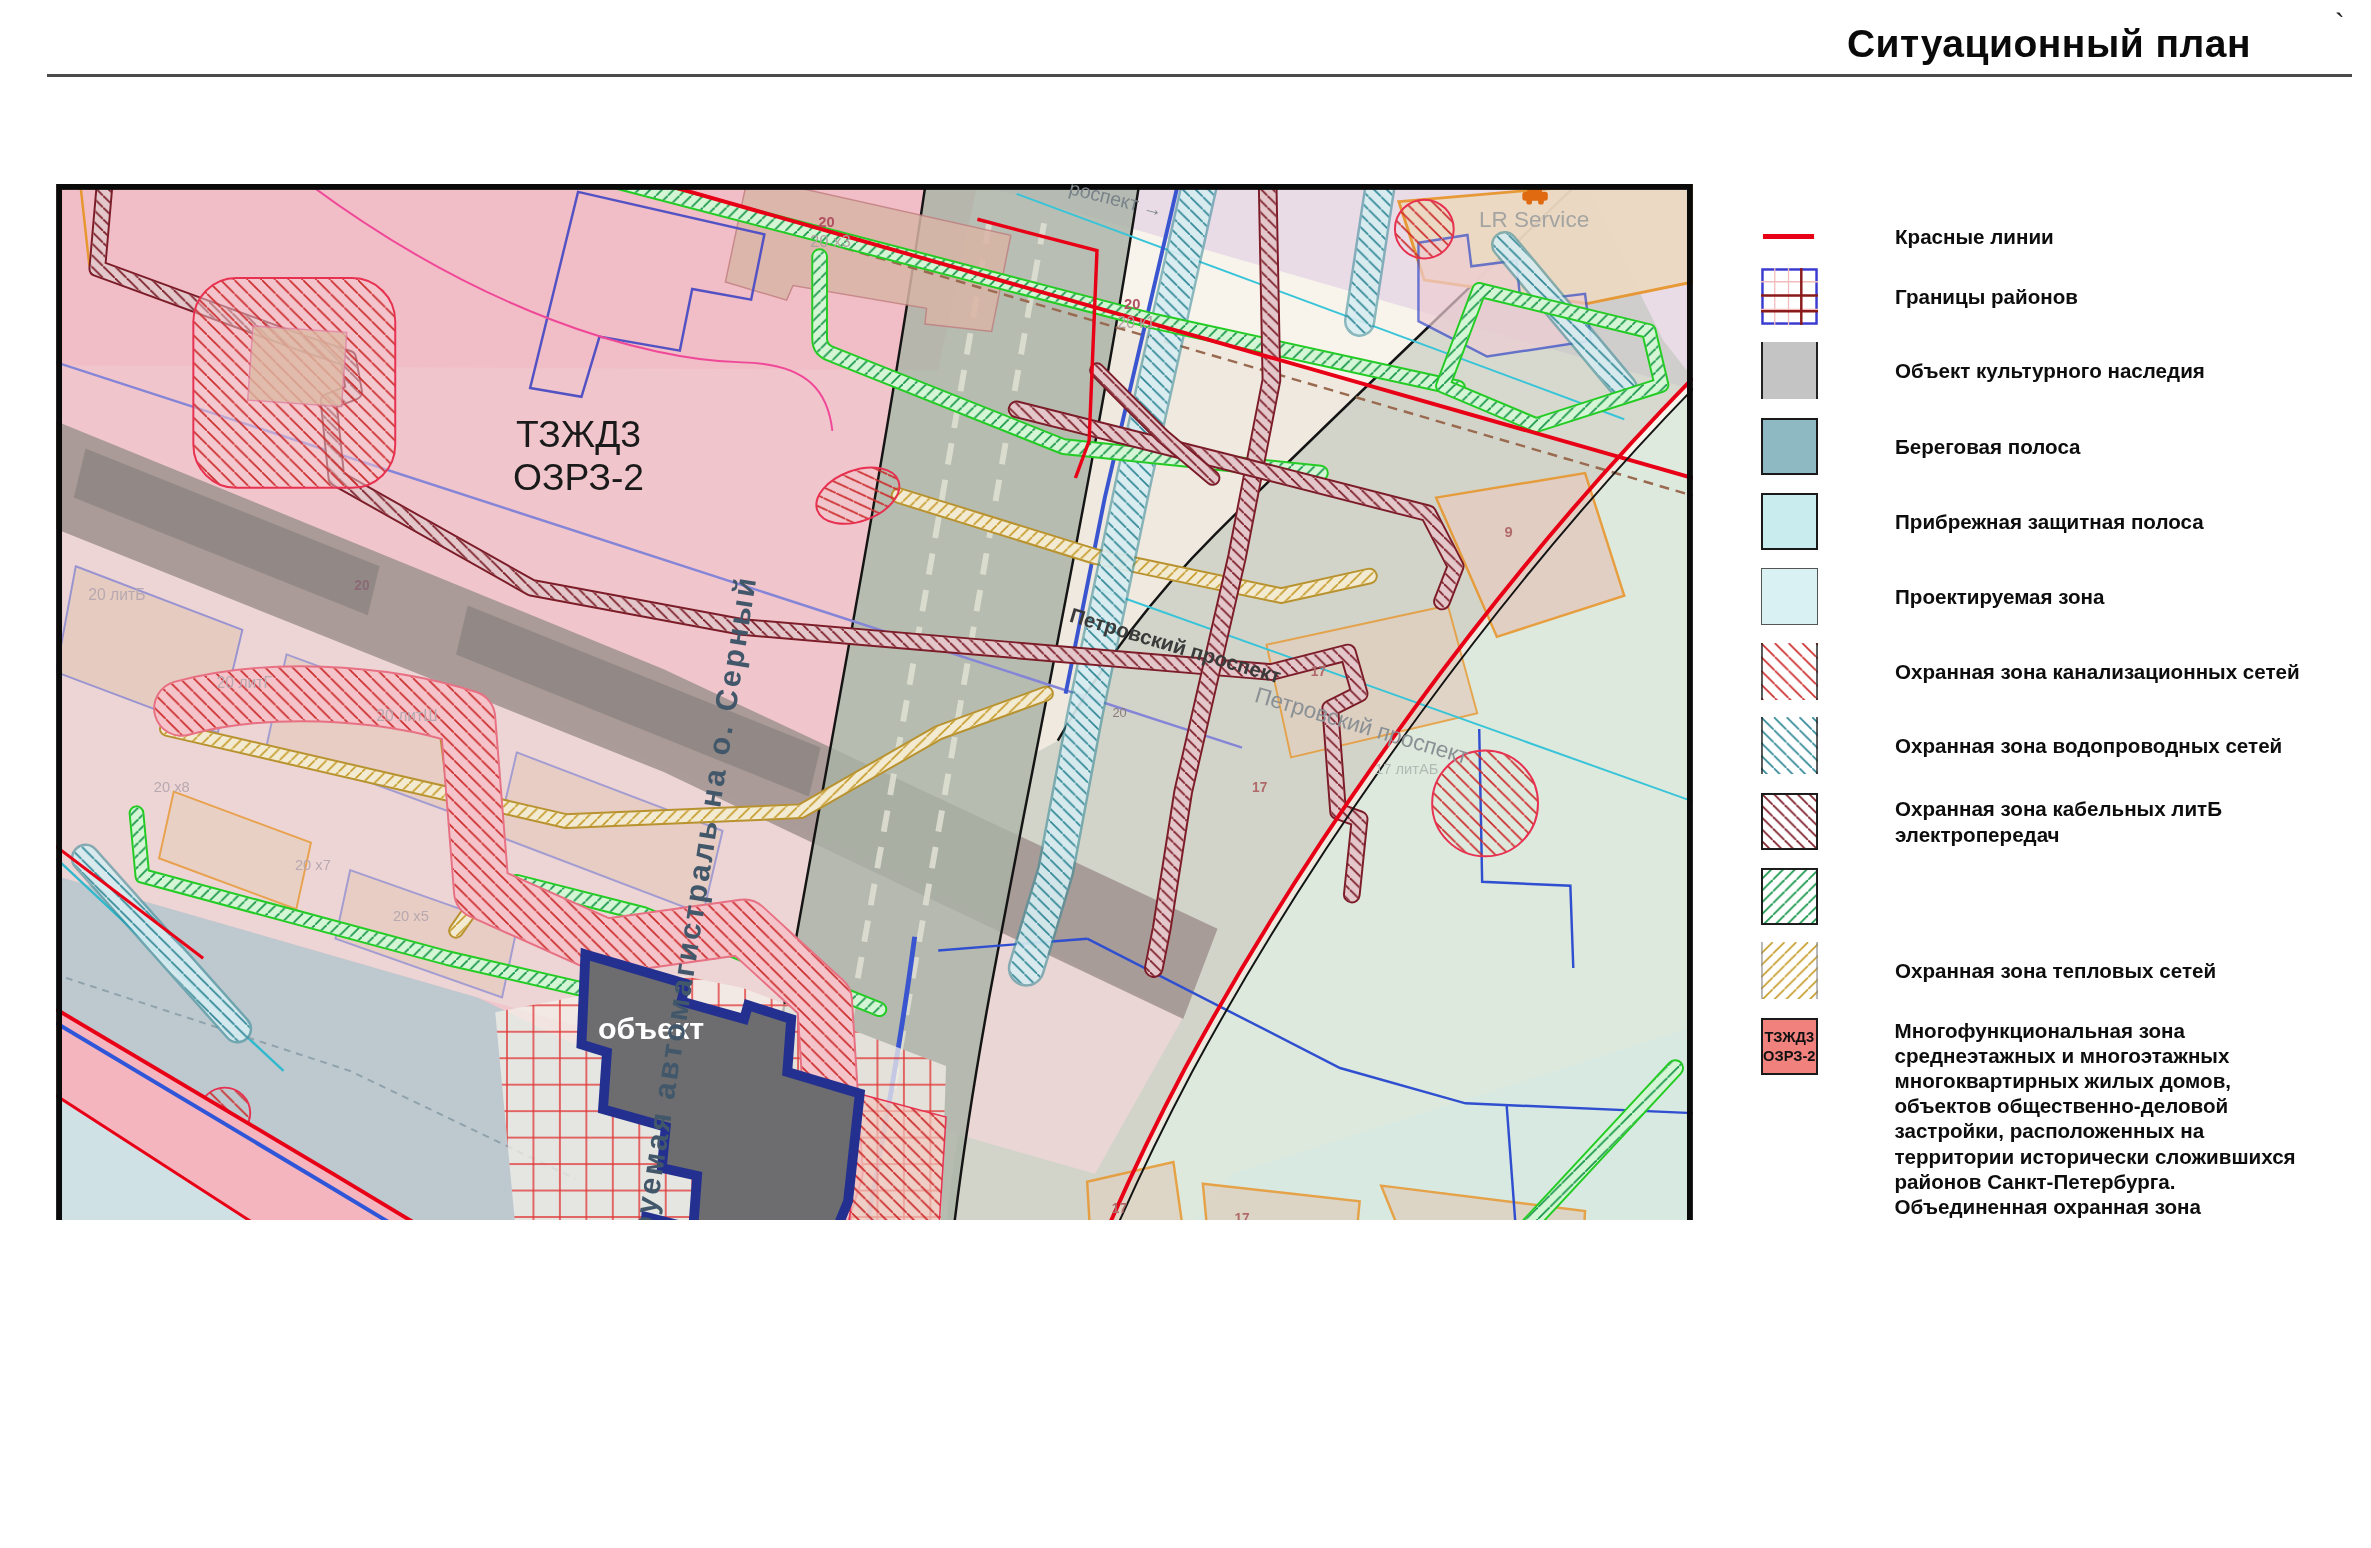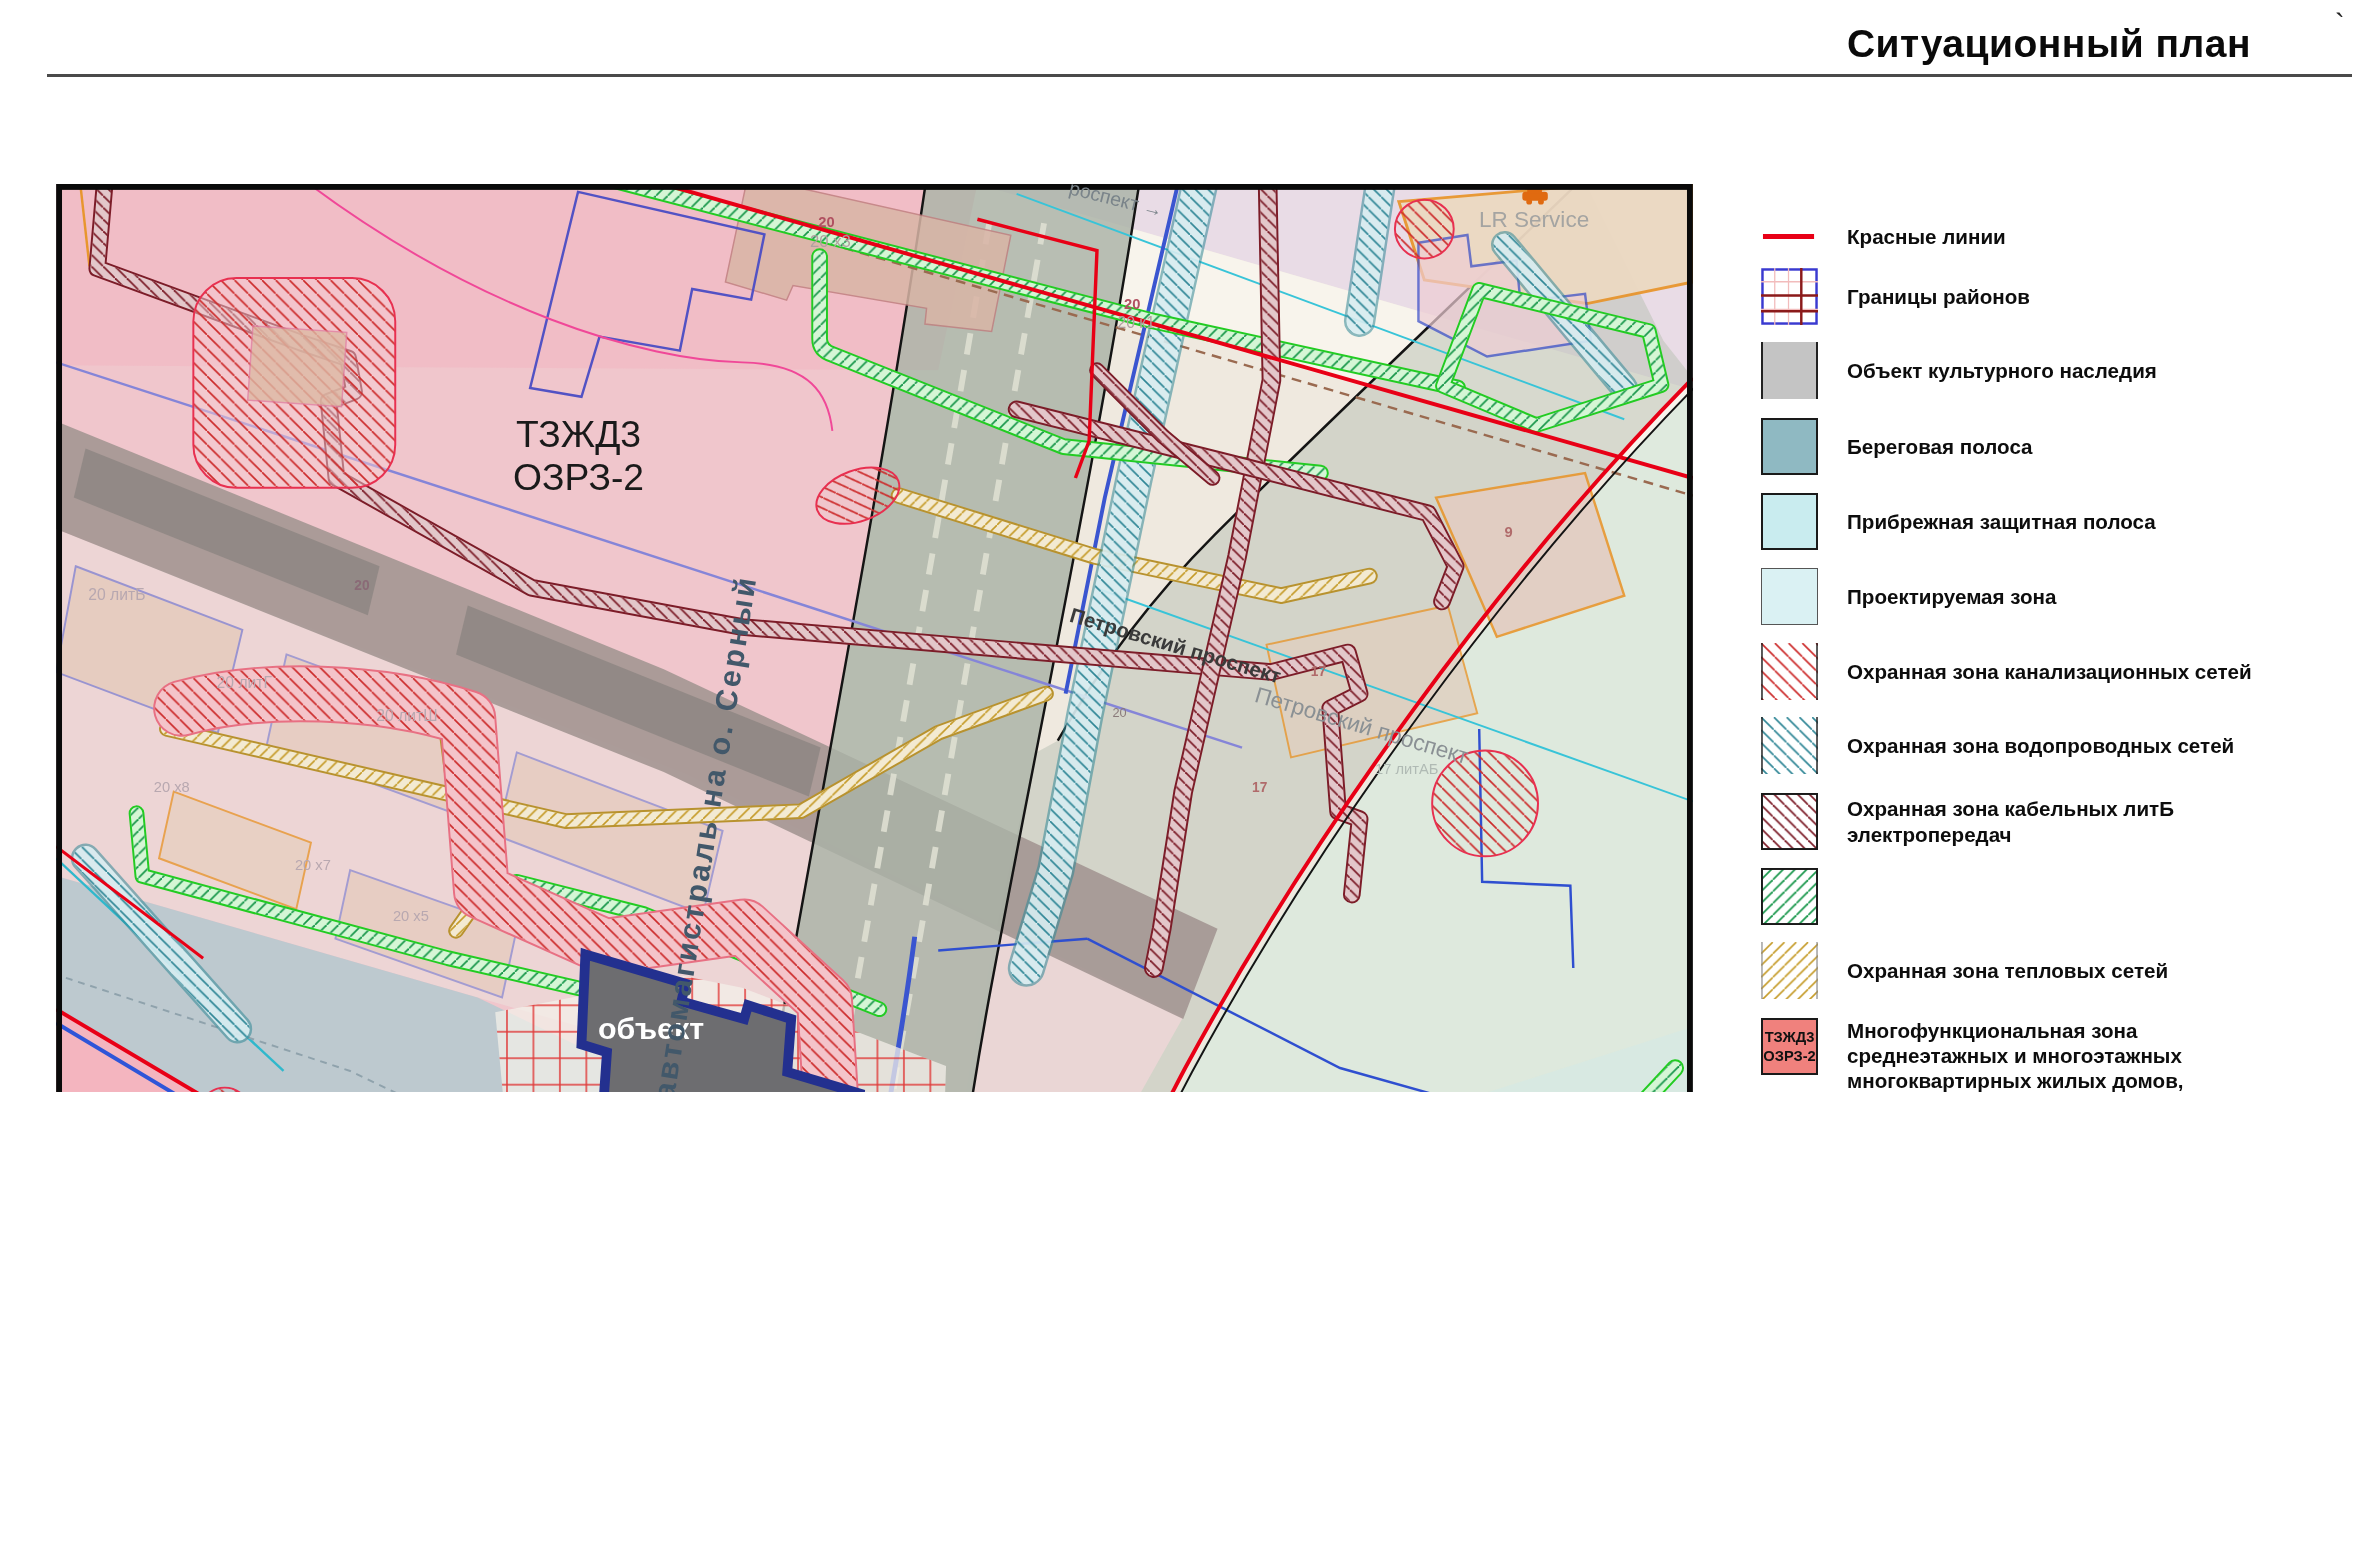--- a/index.html
+++ b/index.html
@@ -1,27 +1,27 @@
 <!DOCTYPE html>
 <html><head>
 <meta charset="utf-8">
 <style>
   html,body{margin:0;padding:0;background:#fff;}
-  #page{position:relative;width:2372px;height:1092px;background:#ffffff;overflow:hidden;
+  #page{position:relative;width:2372px;height:1220px;background:#ffffff;overflow:hidden;
         font-family:"Liberation Sans",sans-serif;}
   #title{position:absolute;left:1843px;top:21.6px;width:412px;text-align:center;
          font-size:39px;font-weight:bold;color:#0a0a0a;letter-spacing:0.5px;}
   #corner-tick{position:absolute;left:2335px;top:7.8px;font-size:29px;color:#222;}
   #top-rule{position:absolute;left:47px;top:74px;width:2305px;height:2.9px;background:#4a4a4a;}
   #map-wrap{position:absolute;left:56px;top:184px;width:1637px;height:1328px;}
   .legend-row{position:absolute;left:1761px;display:flex;gap:29px;align-items:center;width:608px;}
   .legend-row.top-align{align-items:flex-start;}
   .sw{width:57px;height:57px;flex:0 0 57px;position:relative;box-sizing:border-box;}
   .legend-label{font-size:20.6px;font-weight:bold;color:#0d0d0d;line-height:1.22;
-                white-space:pre-line;width:510px;}
+                white-space:pre-line;width:510px;margin-left:48px;}
   .sw svg{display:block;}
   #tz-swatch{width:57px;height:57px;background:#f0817d;border:2px solid #1a1a1a;
              display:flex;flex-direction:column;justify-content:center;align-items:center;
              font-size:14.7px;font-weight:bold;color:#111;line-height:1.25;box-sizing:border-box;}
 </style>
 </head>
 <body>
 
 <div id="page">
 

